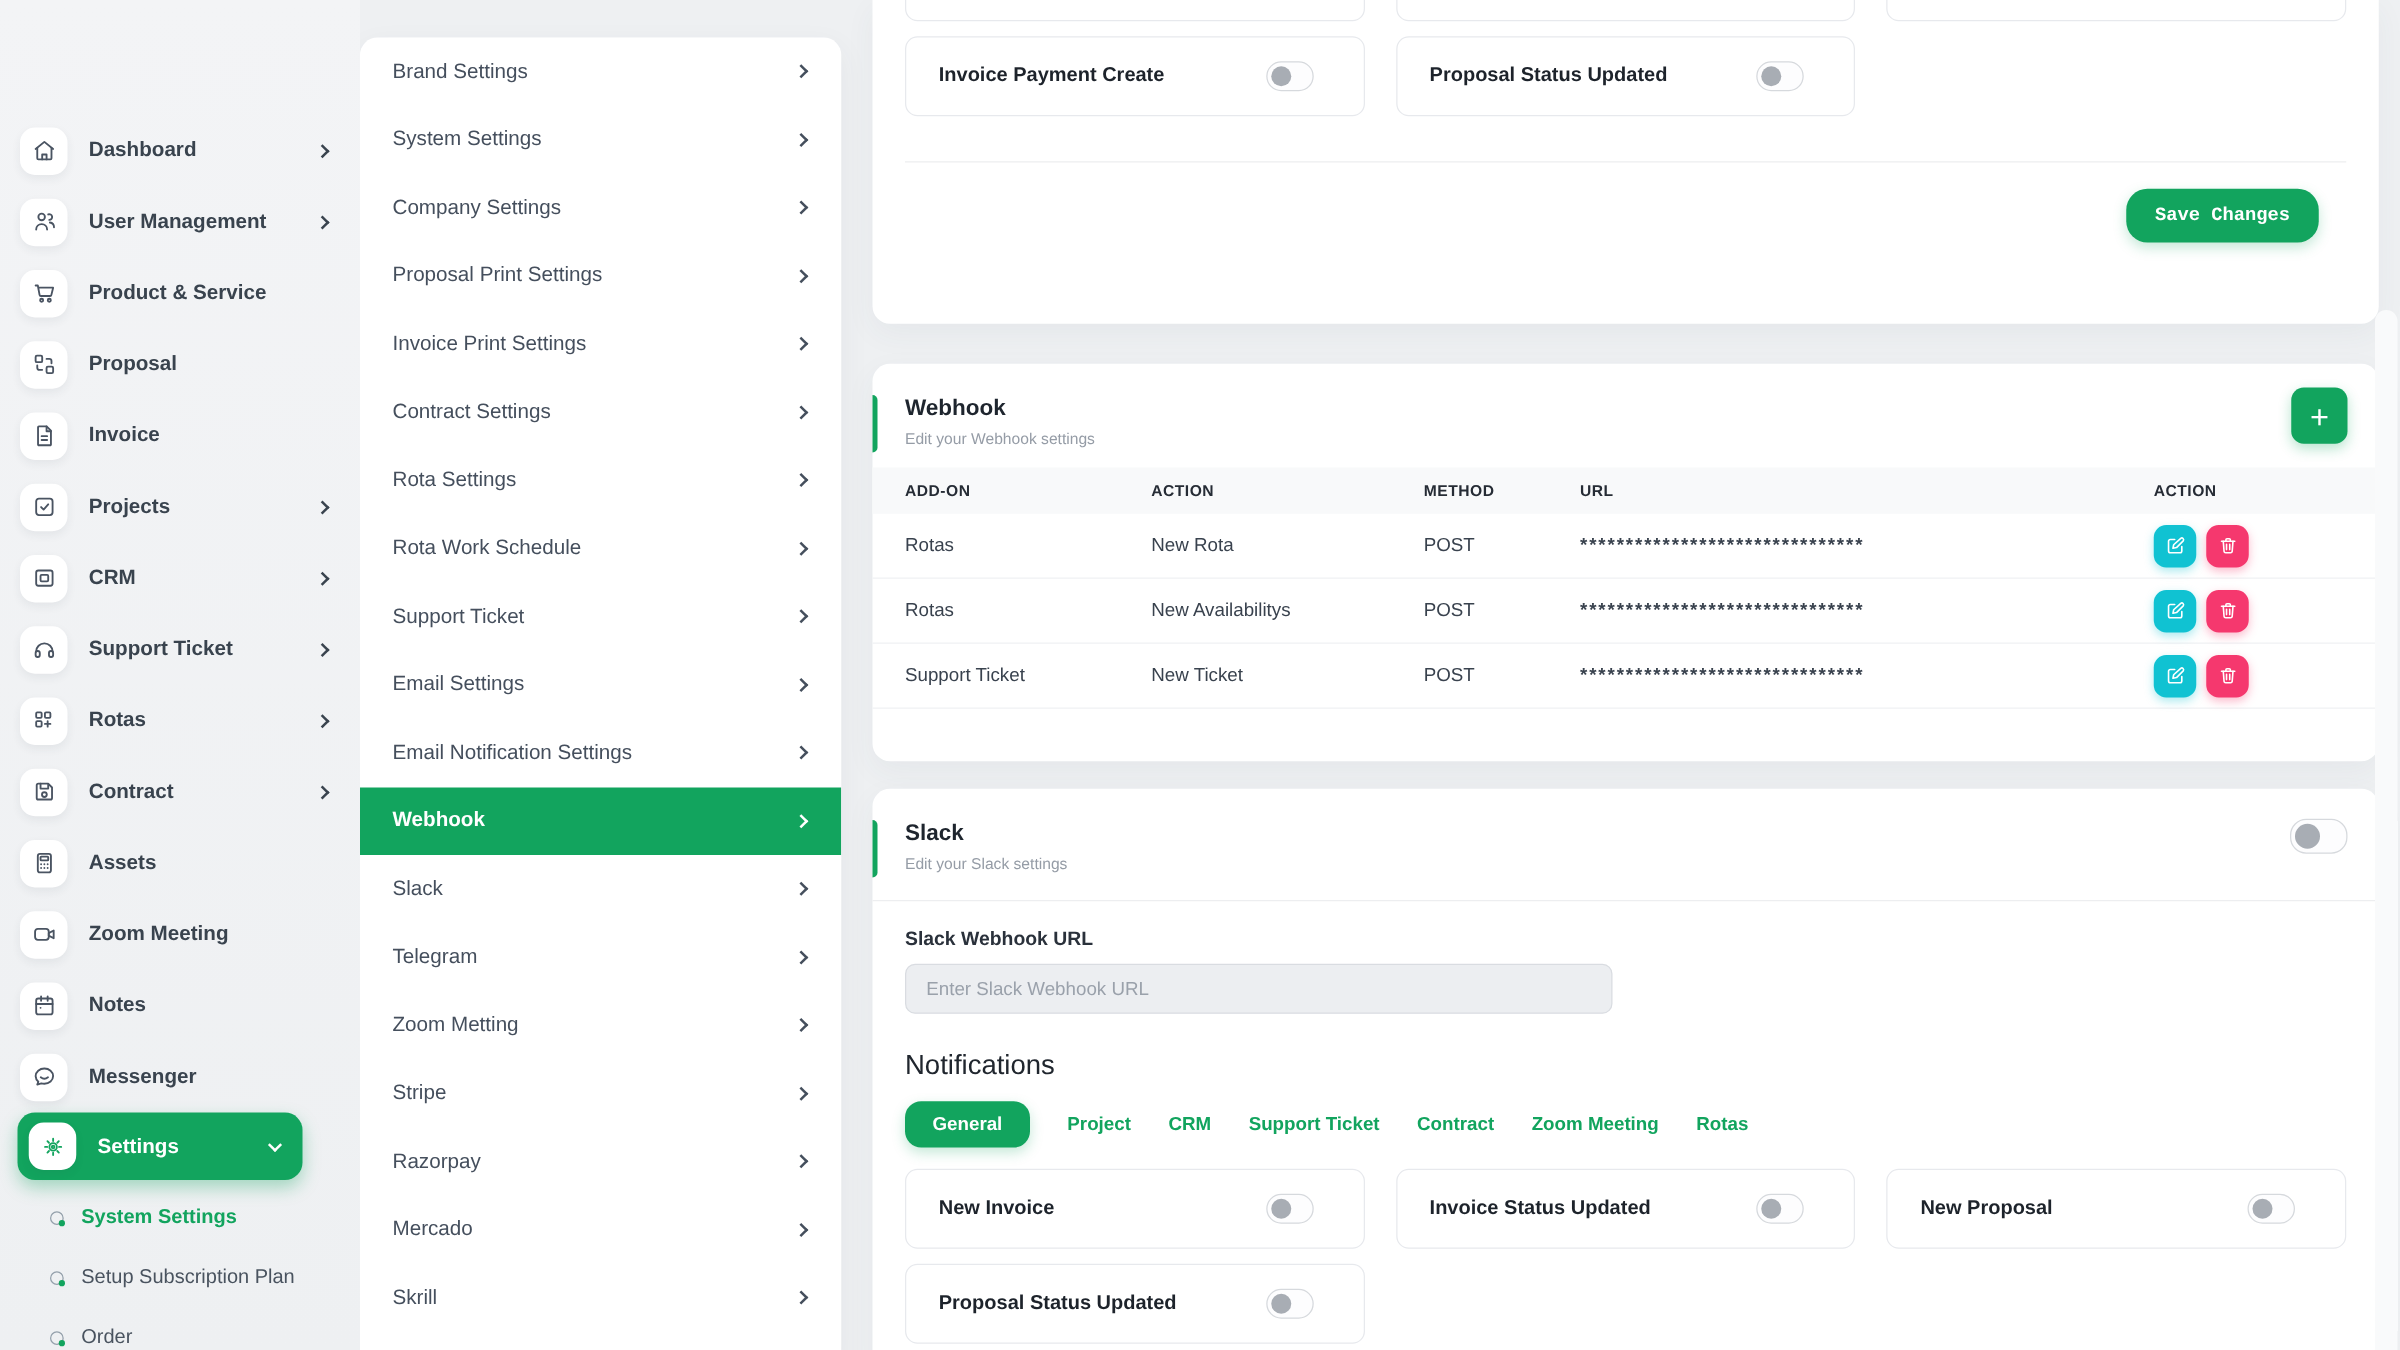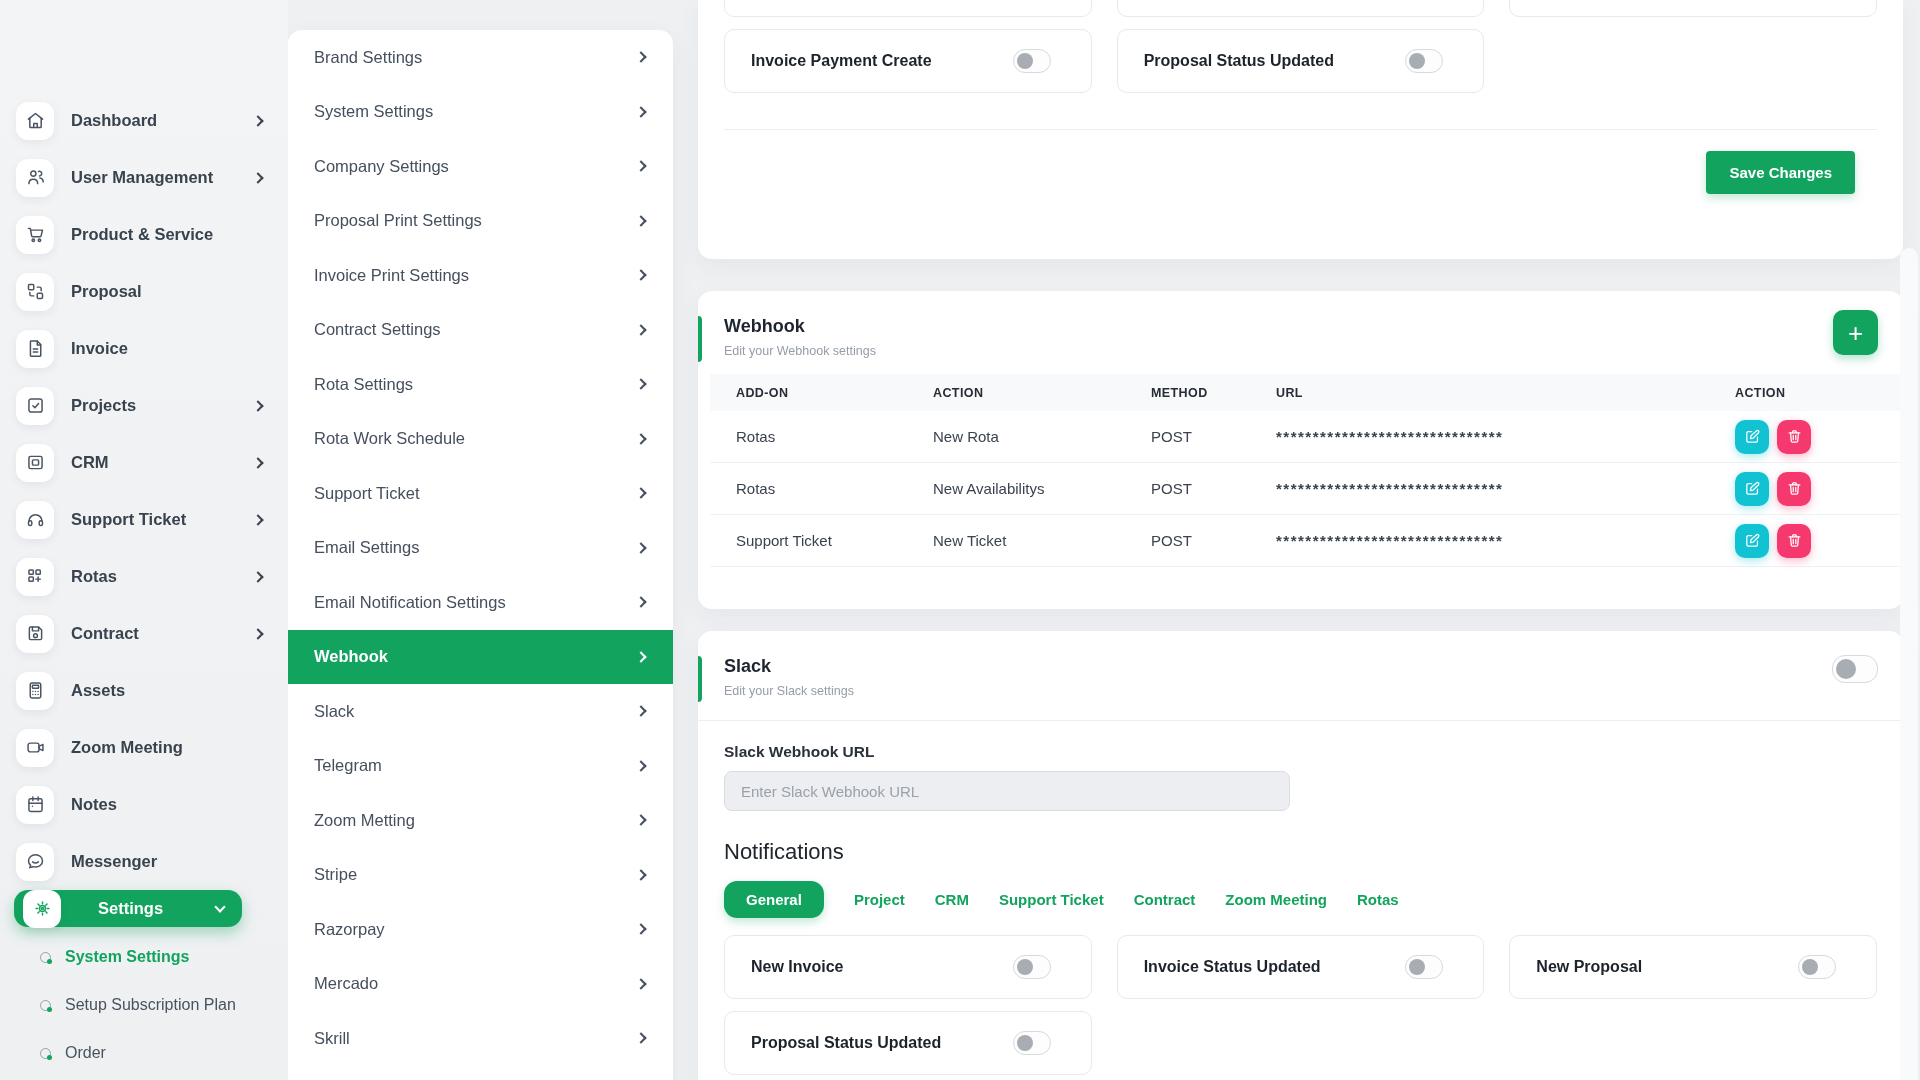--- a/index.html
+++ b/index.html
@@ -24,22 +24,22 @@
     display:flex; align-items:center; justify-content:center;
     box-shadow:0 3px 8px rgba(40,50,70,.07); flex:0 0 38px;
   }
   .icon-box svg{ width:21px; height:21px; stroke:#4a5462; fill:none;
     stroke-width:1.7; stroke-linecap:round; stroke-linejoin:round; }
   .nav-label{ margin-left:17px; font-size:16.5px; font-weight:700; color:#39434e; flex:1; }
   .chev{ width:8px; height:8px; border-top:2px solid #39434e; border-right:2px solid #39434e; transform:rotate(45deg); }
   .chev.down{ transform:rotate(135deg); margin-top:-3px; }
   .chev.white{ border-color:#fff; }
   .nav-item.settings-pill{
-    background:#12A45E; border-radius:14px; margin:0 46px 0 14px; height:37px;
-    padding-left:9px; padding-right:18px; box-shadow:0 6px 14px rgba(18,164,94,.35);gap:20px;
+    background:#12A45E; border-radius:14px; margin:0 46px 0 14px; height:54px;
+    padding-left:9px; padding-right:18px; box-shadow:0 6px 14px rgba(18,164,94,.35);
   }
   .settings-pill .nav-label{ color:#fff; }
   .settings-pill .icon-box svg{ stroke:#12A45E; }
   .subnav{ margin-top:6px; }
   .subnav-item{ height:48px; display:flex; align-items:center; padding-left:40px; cursor:pointer; }
   .bullet{ width:11px; height:11px; border:1.6px solid #94a0ab; border-radius:50%; position:relative; flex:0 0 11px;}
   .bullet::after{ content:""; position:absolute; right:-2px; bottom:-2px; width:5px; height:5px; border-radius:50%; background:#12A45E; }
   .subnav-label{ margin-left:14px; font-size:16px; font-weight:500; color:#49535f; }
   .subnav-item.active .subnav-label{ color:#12A45E; font-weight:700; }
   
@@ -70,37 +70,37 @@
   .mini-card.partial{ height:78px; margin-top:-61px; }
   .mini-label{ flex:1; font-size:16px; font-weight:700; color:#1d232b; }
   .toggle{ width:38px; height:24px; border:1.5px solid #d6d9dd; background:#fdfdfe; border-radius:13px; position:relative; flex:0 0 38px; cursor:pointer;}
   .toggle::after{ content:""; position:absolute; left:3px; top:50%; transform:translateY(-50%);
     width:16px; height:16px; border-radius:50%; background:#a8adb4; }
   .toggle.big{ width:46px; height:28px; flex:0 0 46px; }
   .toggle.big::after{ width:20px; height:20px; left:3px; }
   .divider{ border-top:1px solid #edeef0; }
   .save-row{ display:flex; justify-content:flex-end; padding:21px 22px 0 0; }
   .btn-green{
-    background:#12A45E; color:#fff; border:none; border-radius:4px;
-    font-family:Liberation Sans, sans-serif; font-size:15px; font-weight:600; padding:13px 23px; cursor:pointer;
+    background:#12A45E; color:#fff; border:none; border-radius:17px;
+    font-family:Liberation Mono, monospace; font-size:15px; font-weight:600; padding:13px 23px; cursor:pointer;
     box-shadow:0 4px 10px rgba(18,164,94,.25);
   }
   
   .card-b{ margin-top:32px; height:318px; }
   .sec-header{ position:relative; padding:25px 26px 0 26px; }
   .accent{ position:absolute; left:0; top:25px; width:4px; height:46px; background:#12A45E; border-radius:0 4px 4px 0; }
   .sec-title{ font-size:18px; font-weight:700; color:#1e252e; }
   .sec-sub{ font-size:12.5px; color:#959ca6; margin-top:7px; }
   .add-btn{
     position:absolute; right:25px; top:19px; width:45px; height:45px;
     background:#12A45E; border:none; border-radius:10px; color:#fff; cursor:pointer;
     font-size:26px; font-weight:400; line-height:1; display:flex; align-items:center; justify-content:center;
     box-shadow:0 4px 10px rgba(18,164,94,.3);
   }
-  .wh-table{ margin-top:16px;margin-left:12px; }
+  .wh-table{ margin-top:16px; }
   .t-row{
     display:grid; grid-template-columns:197px 218px 125px 459px 1fr;
     align-items:center; padding:0 26px;
   }
   .t-head{ background:#f8f9fa; height:37px; }
   .t-head > div{ font-size:12.5px; font-weight:700; color:#262c35; letter-spacing:.4px; }
   .t-body-row{ height:52px; border-bottom:1px solid #f0f1f3; }
   .t-body-row > div{ font-size:15px; color:#39424e; }
   .t-url{ font-size:14px; font-weight:700; letter-spacing:1.5px; color:#2f3640; }
   .actions{ display:flex; gap:8px; }

